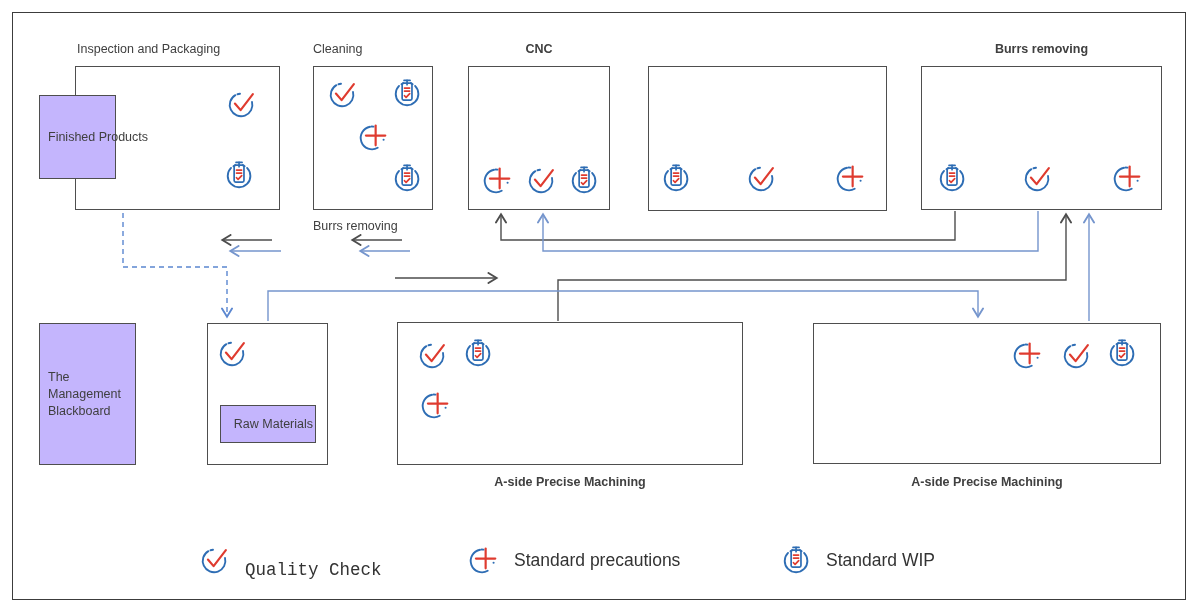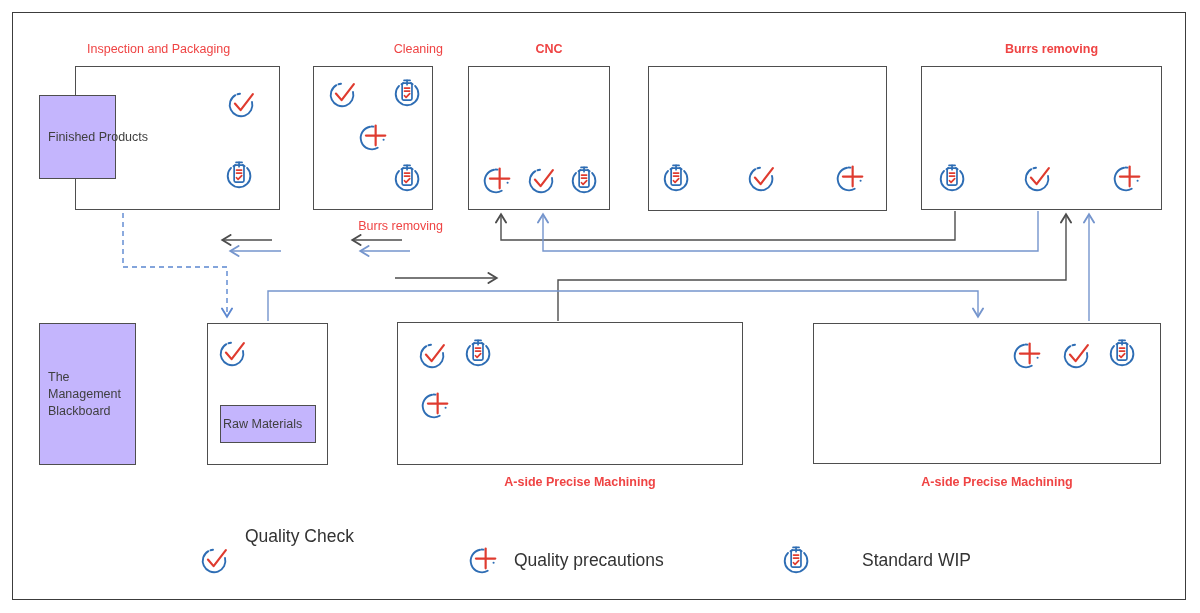--- a/index.html
+++ b/index.html
@@ -13,27 +13,27 @@
   }
   .box{
     position:absolute;border:1.4px solid #4e4e4e;background:#ffffff;
     box-sizing:border-box;z-index:1;
   }
   .node{
     position:absolute;border:1.4px solid #4e4e4e;background:#c4b5fd;
     box-sizing:border-box;z-index:3;font-size:12.5px;line-height:17px;
     padding:6px 8px;display:flex;align-items:center;
   }
-  .node.centered{justify-content:flex-start;text-align:center;align-items:center;padding:2px;}
+  .node.centered{justify-content:flex-end;text-align:center;align-items:center;padding:2px;}
   .label{
-    position:absolute;font-size:12.5px;line-height:14px;color:#ef4444;
-    z-index:5;white-space:nowrap;margin-left:10px;
+    position:absolute;font-size:12.5px;line-height:14px;color:#404040;
+    z-index:5;white-space:nowrap;
   }
   .label.center{text-align:center;font-weight:bold;}
-  .label.right{text-align:right;}
+  .label.right{}
   #connector-layer{position:absolute;left:0;top:0;width:1200px;height:613px;z-index:2;}
   #icon-layer .dicon{position:absolute;width:34px;height:34px;z-index:4;}
   .legend-label{
     position:absolute;font-size:17.5px;color:#333333;z-index:5;white-space:nowrap;
   }
 </style>
 </head>
 <body>
 
 <div id="stage">
@@ -305,16 +305,16 @@
       <path d="M21 7.5 L22.9 8.7" stroke="#2e6db4" stroke-width="2" stroke-linecap="round"></path>
       <rect x="11.8" y="7.5" width="10.4" height="18" rx="1.6" stroke="#2e6db4" stroke-width="1.8"></rect>
       <path d="M13.8 4.7 L20.2 4.7" stroke="#2e6db4" stroke-width="1.8" stroke-linecap="round"></path>
       <path d="M17 4.7 L17 9.2" stroke="#2e6db4" stroke-width="1.8" stroke-linecap="round"></path>
       <path d="M14.3 12.8 L19.7 12.8" stroke="#df3b2f" stroke-width="1.8" stroke-linecap="round"></path>
       <path d="M14.3 16 L19.7 16" stroke="#df3b2f" stroke-width="1.8" stroke-linecap="round"></path>
       <path d="M14.3 20.9 L16 22.7 L19.8 18.7" stroke="#df3b2f" stroke-width="1.8" stroke-linecap="round" stroke-linejoin="round"></path>
     </svg></div>
     </div>
 
-  <div class="legend-label" style="left:245px;top:526px;">Quality Check</div>
-  <div class="legend-label" style="left:514px;top:550px;">Quality precautions</div>
-  <div class="legend-label" style="left:826px;top:550px;margin-left:36px;">Standard WIP</div>
+  <div class="legend-label" style="left:245px;top:560px;font-family:Liberation Mono, monospace;">Quality Check</div>
+  <div class="legend-label" style="left:514px;top:550px;">Standard precautions</div>
+  <div class="legend-label" style="left:826px;top:550px;">Standard WIP</div>
 </div>
 
 </body></html>

